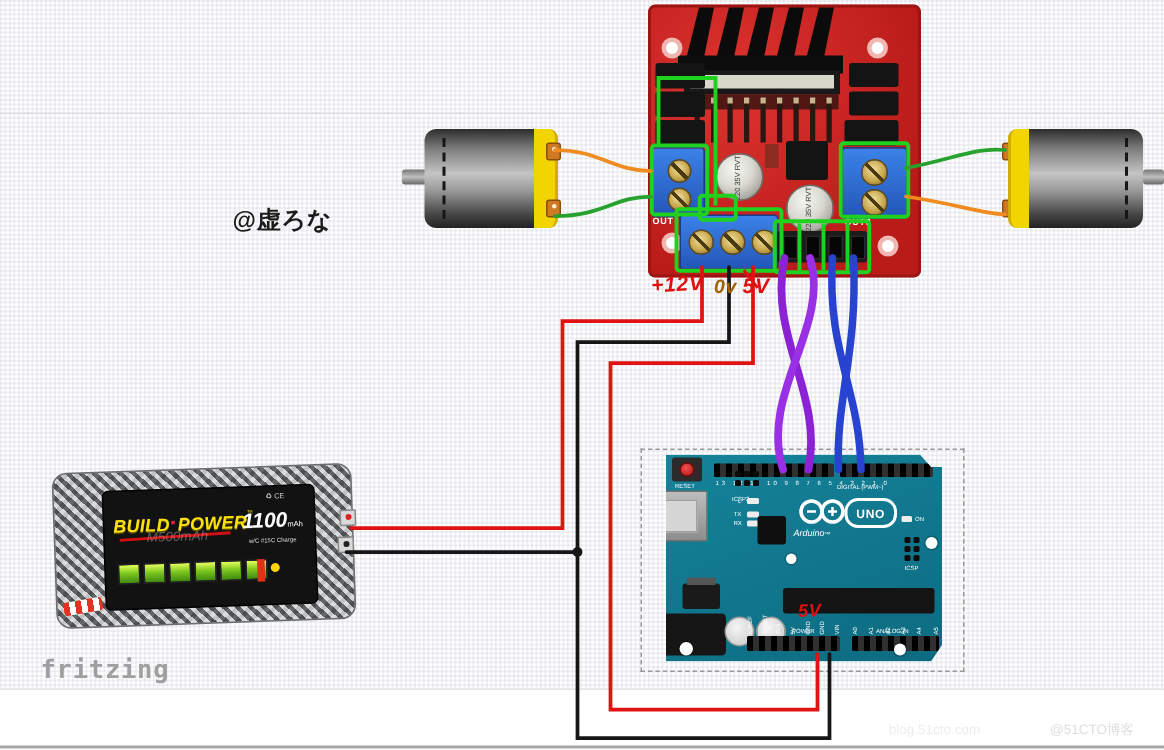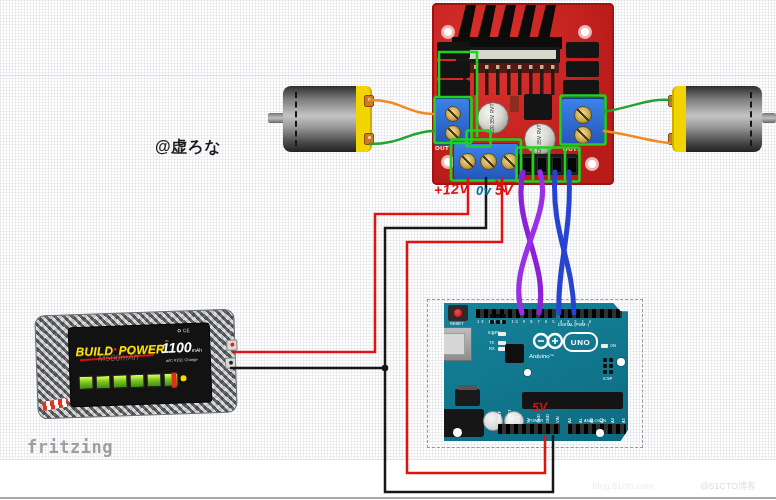--- a/index.html
+++ b/index.html
@@ -68,21 +68,21 @@
       repeating-linear-gradient(-45deg, rgba(70,70,70,.30) 0 3px, rgba(235,235,235,.30) 3px 6px);}
   #battery-label{left:32px;top:12px;width:140px;height:78px;background:#121212;border-radius:4px;border:1px solid #000;}
   .brand-y{color:#ffe10a;font-style:italic;font-weight:900;font-size:12px;text-shadow:0 1px 0 #554f00;letter-spacing:.2px;}
   .cells i{display:block;width:13px;height:12px;border:1px solid #222;
     background:linear-gradient(180deg,#e7ff5e,#7ec820 45%,#3f8a10);}
   .batt-tab{background:#d9d9d9;border:1px solid #8a8a8a;border-radius:1px;}
 
   
   .hand{font-style:italic;font-weight:800;letter-spacing:.5px;}
   .hand.red{color:#e01010;}
-  .hand.blk2{color:#0369a1;font-style:italic;}
+  .hand.blk2{color:#a16207;font-style:italic;}
   #label-5v-l298n{position:relative;}
   #label-5v-l298n::before{content:"";position:absolute;left:-2px;top:3px;width:15px;height:2px;
     background:#e01010;transform:rotate(52deg);}
 
   #fritzing-logo{color:#9f9f9f;font-family:"DejaVu Sans Mono", monospace;font-size:17px;font-weight:600;letter-spacing:.5px;}
   #author-mark{color:#1b1b1b;font-size:16px;font-weight:600;letter-spacing:.5px;}
   #site-mark{width:300px;text-align:right;font-size:9px;}
   #site-mark .p1{color:#ededed;} #site-mark .p2{color:#dedede;margin-left:44px;}
   svg{display:block;}
 </style>

